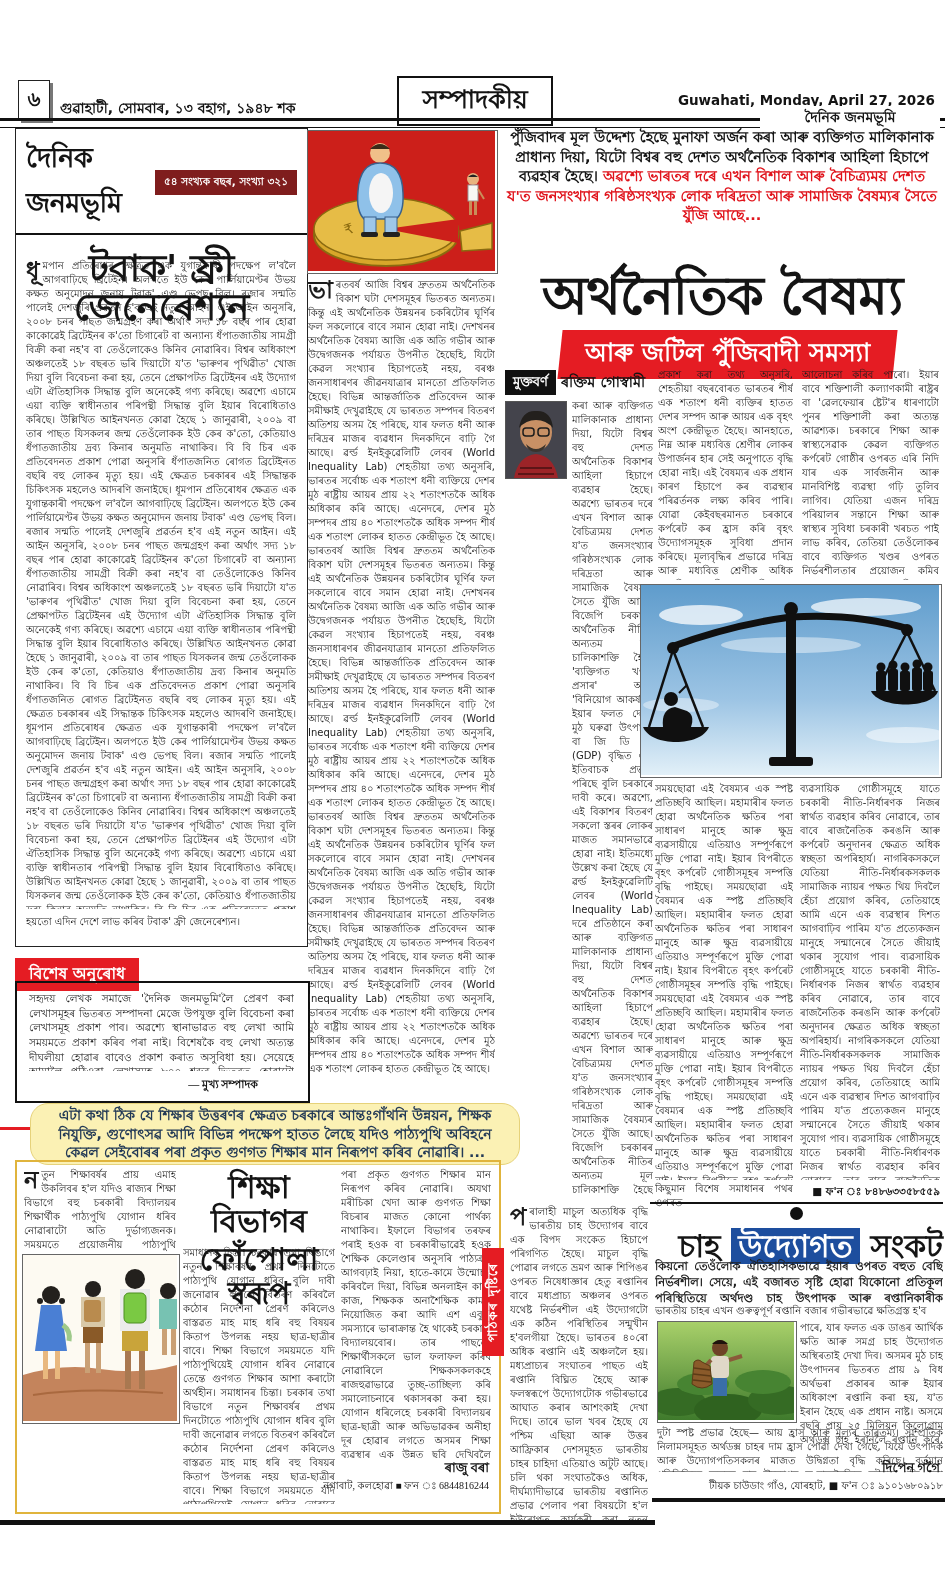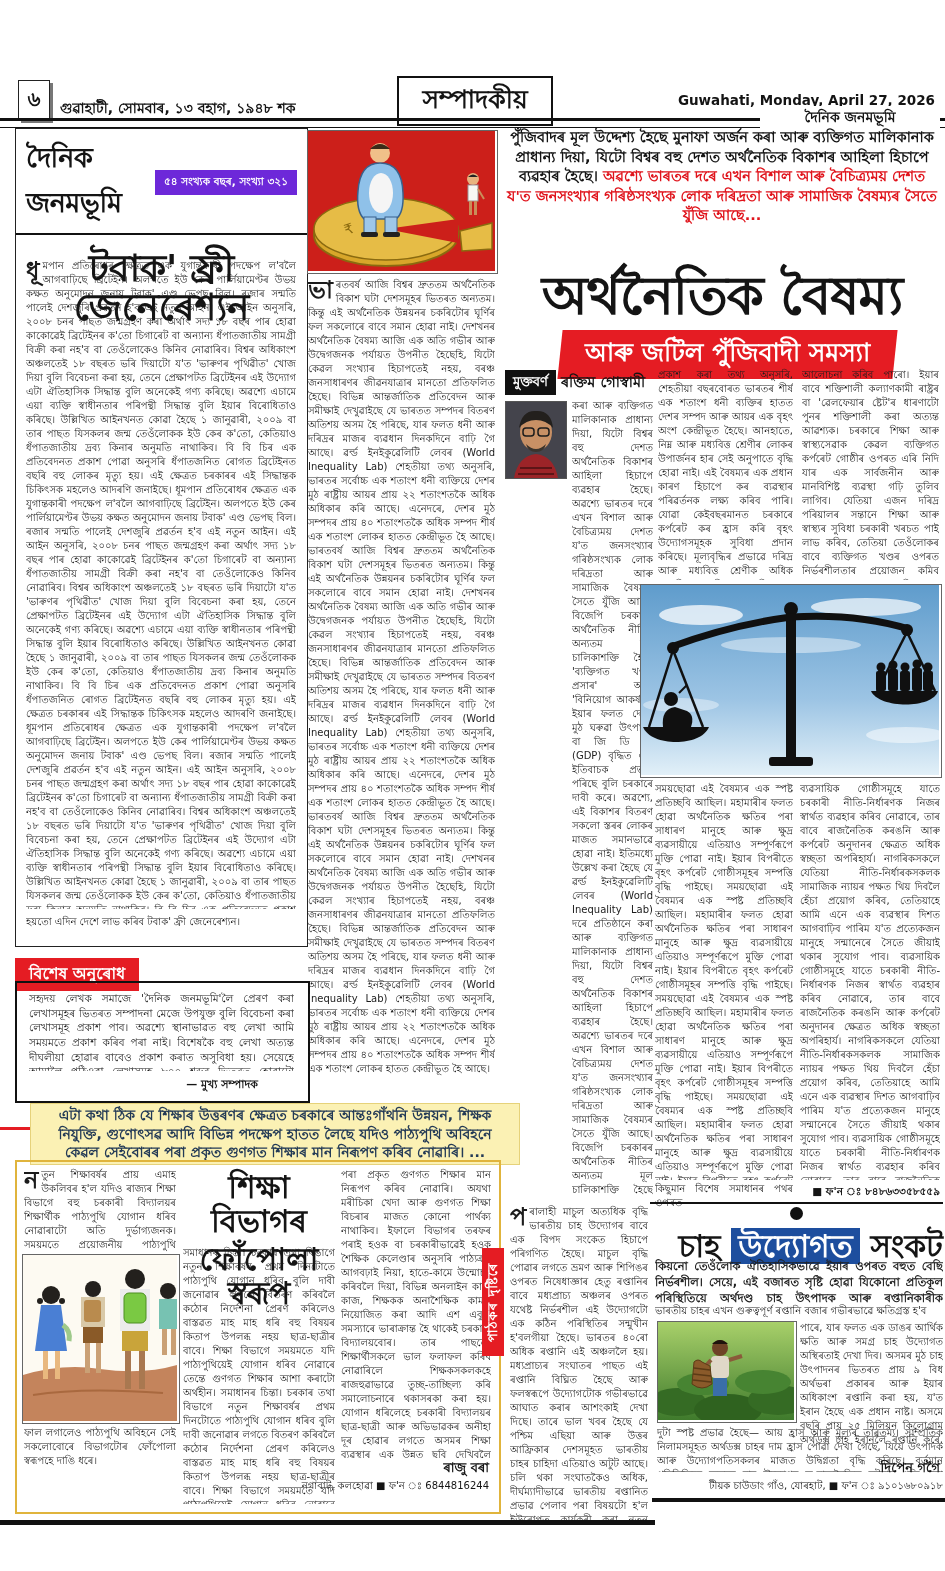--- a/index.html
+++ b/index.html
@@ -11,25 +11,25 @@
   .serif{font-family:"DejaVu Serif","Liberation Serif",serif;}
   .dropcap::first-letter{font-size:24px;font-weight:bold;float:left;line-height:.85;padding:2px 3px 0 0;}
   .rule-double{height:6px;border-top:3px solid #111;border-bottom:1px solid #111;}
   .pgnum{width:30px;height:38px;border:1px solid #222;box-shadow:3px 3px 0 #777;
          display:flex;align-items:center;justify-content:center;font-size:20px;font-weight:bold;}
   .section-box{border:2px solid #111;display:flex;align-items:center;justify-content:center;
                font-size:25px;font-weight:bold;}
   .ed-box{border:1.5px solid #222;}
   .masthead-row{display:flex;align-items:center;gap:8px;padding:8px 10px 6px 10px;border-bottom:2px solid #111;}
   .masthead{font-size:27px;font-weight:bold;letter-spacing:-.5px;}
-  .issue-badge{background:#6d28d9;color:#fff;font-size:10.5px;font-weight:bold;padding:4px 9px;white-space:nowrap;}
+  .issue-badge{background:#7f1d1d;color:#fff;font-size:10.5px;font-weight:bold;padding:4px 9px;white-space:nowrap;}
   .ed-headline{font-size:37px;font-weight:bold;text-align:center;padding:14px 4px 8px 4px;line-height:1.05;}
   .req-tab{background:#e51c23;color:#fff;font-size:16px;font-weight:bold;padding:3px 14px;display:inline-block;}
   .req-box{border:2px solid #111;}
-  .sig-right{text-align:right;font-weight:bold;font-size:11px;}
+  .sig-right{text-align:right;font-weight:bold;font-size:11px;font-family:Liberation Serif, serif;}
   .standfirst{font-size:14.5px;font-weight:bold;text-align:center;line-height:1.35;}
   .standfirst .red{color:#e0131b;}
   .main-headline{font-size:53px;font-weight:bold;text-align:center;line-height:1.02;letter-spacing:-1px;}
   .banner{background:#e51c23;color:#fff;font-size:25px;font-weight:bold;text-align:center;
           transform:skew(-6deg);padding:3px 0;}
   .banner>span{display:inline-block;transform:skew(6deg);}
   .kicker-row{display:flex;align-items:center;gap:5px;}
   .kicker{background:#111;color:#fff;font-size:13px;font-weight:bold;padding:2px 8px;}
   .author-name{font-size:14.5px;font-weight:bold;}
   .photo-frame{border:1px solid #666;}
@@ -188,21 +188,21 @@
           <rect x="282" y="86" width="10" height="20" rx="2"></rect>
       </g>
     </svg>
   </div>
 
   <div class="abs txt" style="left:655px;top:782px;width:138px;height:398px;">সময়ছোৱা এই বৈষম্যৰ এক স্পষ্ট প্ৰতিচ্ছবি আছিল। মহামাৰীৰ ফলত হোৱা অৰ্থনৈতিক ক্ষতিৰ পৰা সাধাৰণ মানুহে আৰু ক্ষুদ্ৰ ব্যৱসায়ীয়ে এতিয়াও সম্পূৰ্ণৰূপে মুক্তি পোৱা নাই। ইয়াৰ বিপৰীতে বৃহৎ কৰ্পৰেট গোষ্ঠীসমূহৰ সম্পত্তি বৃদ্ধি পাইছে। সময়ছোৱা এই বৈষম্যৰ এক স্পষ্ট প্ৰতিচ্ছবি আছিল। মহামাৰীৰ ফলত হোৱা অৰ্থনৈতিক ক্ষতিৰ পৰা সাধাৰণ মানুহে আৰু ক্ষুদ্ৰ ব্যৱসায়ীয়ে এতিয়াও সম্পূৰ্ণৰূপে মুক্তি পোৱা নাই। ইয়াৰ বিপৰীতে বৃহৎ কৰ্পৰেট গোষ্ঠীসমূহৰ সম্পত্তি বৃদ্ধি পাইছে। সময়ছোৱা এই বৈষম্যৰ এক স্পষ্ট প্ৰতিচ্ছবি আছিল। মহামাৰীৰ ফলত হোৱা অৰ্থনৈতিক ক্ষতিৰ পৰা সাধাৰণ মানুহে আৰু ক্ষুদ্ৰ ব্যৱসায়ীয়ে এতিয়াও সম্পূৰ্ণৰূপে মুক্তি পোৱা নাই। ইয়াৰ বিপৰীতে বৃহৎ কৰ্পৰেট গোষ্ঠীসমূহৰ সম্পত্তি বৃদ্ধি পাইছে। সময়ছোৱা এই বৈষম্যৰ এক স্পষ্ট প্ৰতিচ্ছবি আছিল। মহামাৰীৰ ফলত হোৱা অৰ্থনৈতিক ক্ষতিৰ পৰা সাধাৰণ মানুহে আৰু ক্ষুদ্ৰ ব্যৱসায়ীয়ে এতিয়াও সম্পূৰ্ণৰূপে মুক্তি পোৱা নাই। ইয়াৰ বিপৰীতে বৃহৎ কৰ্পৰেট গোষ্ঠীসমূহৰ সম্পত্তি বৃদ্ধি পাইছে।</div>
   <div class="abs txt" style="left:800px;top:782px;width:140px;height:398px;">ব্যৱসায়িক গোষ্ঠীসমূহে যাতে চৰকাৰী নীতি-নিৰ্ধাৰণক নিজৰ স্বাৰ্থত ব্যৱহাৰ কৰিব নোৱাৰে, তাৰ বাবে ৰাজনৈতিক কৰঙনি আৰু কৰ্পৰেট অনুদানৰ ক্ষেত্ৰত অধিক স্বচ্ছতা অপৰিহাৰ্য। নাগৰিকসকলে যেতিয়া নীতি-নিৰ্ধাৰকসকলক সামাজিক ন্যায়ৰ পক্ষত থিয় দিবলৈ হেঁচা প্ৰয়োগ কৰিব, তেতিয়াহে আমি এনে এক ব্যৱস্থাৰ দিশত আগবাঢ়িব পাৰিম য'ত প্ৰত্যেকজন মানুহে সন্মানেৰে সৈতে জীয়াই থকাৰ সুযোগ পাব। ব্যৱসায়িক গোষ্ঠীসমূহে যাতে চৰকাৰী নীতি-নিৰ্ধাৰণক নিজৰ স্বাৰ্থত ব্যৱহাৰ কৰিব নোৱাৰে, তাৰ বাবে ৰাজনৈতিক কৰঙনি আৰু কৰ্পৰেট অনুদানৰ ক্ষেত্ৰত অধিক স্বচ্ছতা অপৰিহাৰ্য। নাগৰিকসকলে যেতিয়া নীতি-নিৰ্ধাৰকসকলক সামাজিক ন্যায়ৰ পক্ষত থিয় দিবলৈ হেঁচা প্ৰয়োগ কৰিব, তেতিয়াহে আমি এনে এক ব্যৱস্থাৰ দিশত আগবাঢ়িব পাৰিম য'ত প্ৰত্যেকজন মানুহে সন্মানেৰে সৈতে জীয়াই থকাৰ সুযোগ পাব। ব্যৱসায়িক গোষ্ঠীসমূহে যাতে চৰকাৰী নীতি-নিৰ্ধাৰণক নিজৰ স্বাৰ্থত ব্যৱহাৰ কৰিব নোৱাৰে, তাৰ বাবে ৰাজনৈতিক কৰঙনি আৰু কৰ্পৰেট অনুদানৰ ক্ষেত্ৰত অধিক স্বচ্ছতা অপৰিহাৰ্য। নাগৰিকসকলে যেতিয়া নীতি-নিৰ্ধাৰকসকলক সামাজিক ন্যায়ৰ পক্ষত থিয় দিবলৈ হেঁচা প্ৰয়োগ কৰিব, তেতিয়াহে আমি এনে এক ব্যৱস্থাৰ দিশত আগবাঢ়িব পাৰিম য'ত প্ৰত্যেকজন মানুহে সন্মানেৰে সৈতে জীয়াই থকাৰ সুযোগ পাব।</div>
   <div class="abs txt" style="left:655px;top:1182px;width:138px;">কিছুমান বিশেষ সমাধানৰ পথৰ ওপৰত</div>
   <div class="abs phone-line" style="left:800px;top:1184px;width:140px;">■ ফ'ন ঃ ৮৪৮৬৩৩৫৮৫৫৯</div>
 
-  <div class="abs quote-box" style="left:30px;top:1103px;width:468px;height:52px;">এটা কথা ঠিক যে শিক্ষাৰ উত্তৰণৰ ক্ষেত্ৰত চৰকাৰে আন্তঃগাঁথনি উন্নয়ন, শিক্ষক নিযুক্তি, গুণোৎসৱ আদি বিভিন্ন পদক্ষেপ হাতত লৈছে যদিও পাঠ্যপুথি অবিহনে কেৱল সেইবোৰৰ পৰা প্ৰকৃত গুণগত শিক্ষাৰ মান নিৰূপণ কৰিব নোৱাৰি। ...</div>
+  <div class="abs quote-box" style="left:30px;top:1103px;width:468px;height:52px;border-radius:18px;">এটা কথা ঠিক যে শিক্ষাৰ উত্তৰণৰ ক্ষেত্ৰত চৰকাৰে আন্তঃগাঁথনি উন্নয়ন, শিক্ষক নিযুক্তি, গুণোৎসৱ আদি বিভিন্ন পদক্ষেপ হাতত লৈছে যদিও পাঠ্যপুথি অবিহনে কেৱল সেইবোৰৰ পৰা প্ৰকৃত গুণগত শিক্ষাৰ মান নিৰূপণ কৰিব নোৱাৰি। ...</div>
 
   <div class="abs edu-box" style="left:15px;top:1160px;width:482px;height:350px;">
     <div class="txt dropcap" style="position:absolute;left:7px;top:6px;width:152px;height:84px;">নতুন শিক্ষাবৰ্ষৰ প্ৰায় এমাহ উকলিবৰ হ'ল যদিও ৰাজ্যৰ শিক্ষা বিভাগে বহু চৰকাৰী বিদ্যালয়ৰ শিক্ষাৰ্থীক পাঠ্যপুথি যোগান ধৰিব নোৱাৰাটো অতি দুৰ্ভাগ্যজনক। সময়মতে প্ৰয়োজনীয় পাঠ্যপুথি নোপোৱাত শিক্ষাৰ্থীসকলে হাহাকাৰ কৰিব লগা হৈছে। যিটো শিক্ষা বিভাগৰ চৰম ব্যৰ্থতা। মন্ত্ৰী-আমোলাকে ধৰি শিক্ষা বিভাগৰ বিষয়াসকলে শিক্ষাৰ গুণগত মান উন্নত কৰাৰ বাবে ঢাক-ঢোল বজাই তাস-</div>
     <div class="photo-frame" style="position:absolute;left:5px;top:92px;width:156px;height:168px;">
       <svg width="154" height="166" viewBox="0 0 154 166">
         <rect width="154" height="166" fill="#fdfaf2"></rect>
         <path d="M0,120 Q40,108 77,114 Q120,120 154,110 L154,166 L0,166 Z" fill="#c4845c"></path>
         <path d="M10,140 Q60,132 140,138" stroke="#a9693f" stroke-width="2" fill="none"></path>
 
         <circle cx="28" cy="40" r="9" fill="#23201d"></circle>
@@ -226,21 +226,20 @@
         <rect x="99" y="76" width="26" height="20" fill="#c9a43a"></rect>
         <rect x="102" y="96" width="6" height="38" fill="#a97850"></rect>
           <rect x="116" y="96" width="6" height="38" fill="#a97850"></rect>
 
         <circle cx="145" cy="36" r="8" fill="#23201d"></circle>
         <rect x="136" y="44" width="18" height="30" fill="#77c2b2"></rect>
         <rect x="139" y="74" width="5" height="26" fill="#caa075"></rect>
           <rect x="148" y="74" width="5" height="26" fill="#caa075"></rect>
       </svg>
     </div>
-    <div class="txt" style="position:absolute;left:7px;top:264px;width:152px;height:80px;">ফাল লগালেও পাঠ্যপুথি অবিহনে সেই সকলোবোৰে বিভাগটোৰ ফোঁপোলা স্বৰূপহে দাঙি ধৰে।</div>
     <div class="edu-headline serif" style="position:absolute;left:163px;top:8px;width:158px;">শিক্ষা বিভাগৰ</div>
     <div class="edu-headline serif" style="position:absolute;left:163px;top:44px;width:158px;margin-top:36px;">ফোঁপোলা স্বৰূপ</div>
     <div class="txt" style="position:absolute;left:166px;top:84px;width:152px;height:258px;">সমাধানৰ চিন্তা। চৰকাৰ তথা বিভাগে নতুন শিক্ষাবৰ্ষৰ প্ৰথম দিনটোতে পাঠ্যপুথি যোগান ধৰিব বুলি দাবী জনোৱাৰ লগতে বিতৰণ কৰিবলৈ কঠোৰ নিৰ্দেশনা প্ৰেৰণ কৰিলেও বাস্তৱত মাহ মাহ ধৰি বহু বিষয়ৰ কিতাপ উপলব্ধ নহয় ছাত্ৰ-ছাত্ৰীৰ বাবে। শিক্ষা বিভাগে সময়মতে যদি পাঠ্যপুথিয়েই যোগান ধৰিব নোৱাৰে তেন্তে গুণগত শিক্ষাৰ আশা কৰাটো অৰ্থহীন। সমাধানৰ চিন্তা। চৰকাৰ তথা বিভাগে নতুন শিক্ষাবৰ্ষৰ প্ৰথম দিনটোতে পাঠ্যপুথি যোগান ধৰিব বুলি দাবী জনোৱাৰ লগতে বিতৰণ কৰিবলৈ কঠোৰ নিৰ্দেশনা প্ৰেৰণ কৰিলেও বাস্তৱত মাহ মাহ ধৰি বহু বিষয়ৰ কিতাপ উপলব্ধ নহয় ছাত্ৰ-ছাত্ৰীৰ বাবে। শিক্ষা বিভাগে সময়মতে যদি পাঠ্যপুথিয়েই যোগান ধৰিব নোৱাৰে তেন্তে গুণগত শিক্ষাৰ আশা কৰাটো অৰ্থহীন।</div>
     <div class="txt" style="position:absolute;left:324px;top:6px;width:150px;height:290px;">পৰা প্ৰকৃত গুণগত শিক্ষাৰ মান নিৰূপণ কৰিব নোৱাৰি। অযথা মৰীচিকা খেদা আৰু গুণগত শিক্ষা বিচৰাৰ মাজত কোনো পাৰ্থক্য নাথাকিব। ইফালে বিভাগৰ তৰফৰ পৰাই হওক বা চৰকাৰীভাৱেই হওক শৈক্ষিক কেলেণ্ডাৰ অনুসৰি পাঠ্যক্ৰম আগবঢ়াই নিয়া, হাতে-কামে উন্মোচন কৰিবলৈ দিয়া, বিভিন্ন অনলাইন কাম-কাজ, শিক্ষকক অনাশৈক্ষিক কামত নিয়োজিত কৰা আদি এশ এবুৰি সমস্যাৰে ভাৰাক্ৰান্ত হৈ থাকেই চৰকাৰী বিদ্যালয়বোৰ। তাৰ পাছতো শিক্ষাৰ্থীসকলে ভাল ফলাফল কৰিব নোৱাৰিলে শিক্ষকসকলকহে ৰাজহুৱাভাৱে তুচ্ছ-তাচ্ছিল্য কৰি সমালোচনাৰে থকাসৰকা কৰা হয়। যোগান ধৰিলেহে চৰকাৰী বিদ্যালয়ৰ ছাত্ৰ-ছাত্ৰী আৰু অভিভাৱকৰ অনীহা দূৰ হোৱাৰ লগতে অসমৰ শিক্ষা ব্যৱস্থাৰ এক উন্নত ছবি দেখিবলৈ পোৱা যাব।</div>
     <div class="sig-right" style="position:absolute;right:10px;top:296px;font-size:13px;">ৰাজু বৰা</div>
     <div class="sig-right" style="position:absolute;right:10px;top:316px;font-weight:normal;font-size:10px;">নগাবাট, কলহোৱা ■ ফ'ন ঃ 6844816244</div>
   </div>
 
   <div class="abs vert-label" style="left:482px;top:1248px;width:22px;height:108px;">পাঠকৰ দৃষ্টিৰে</div>
 

